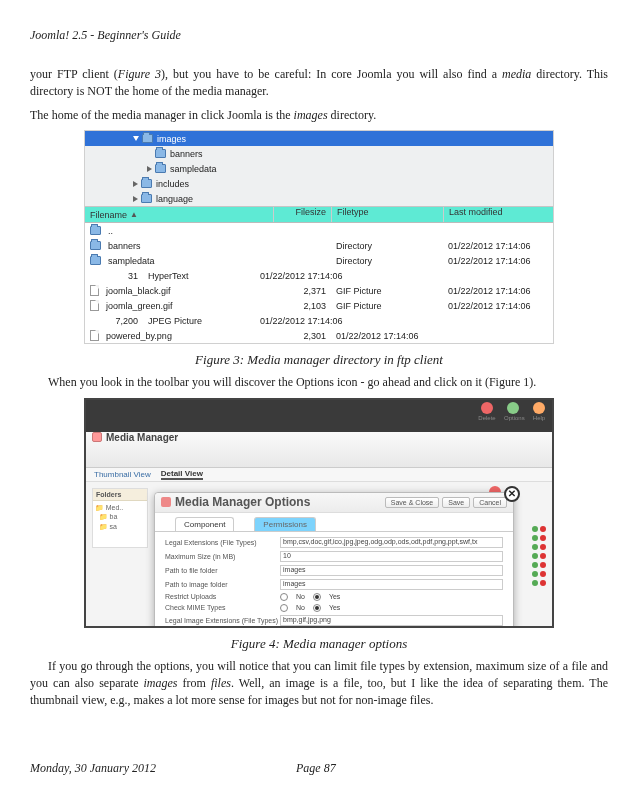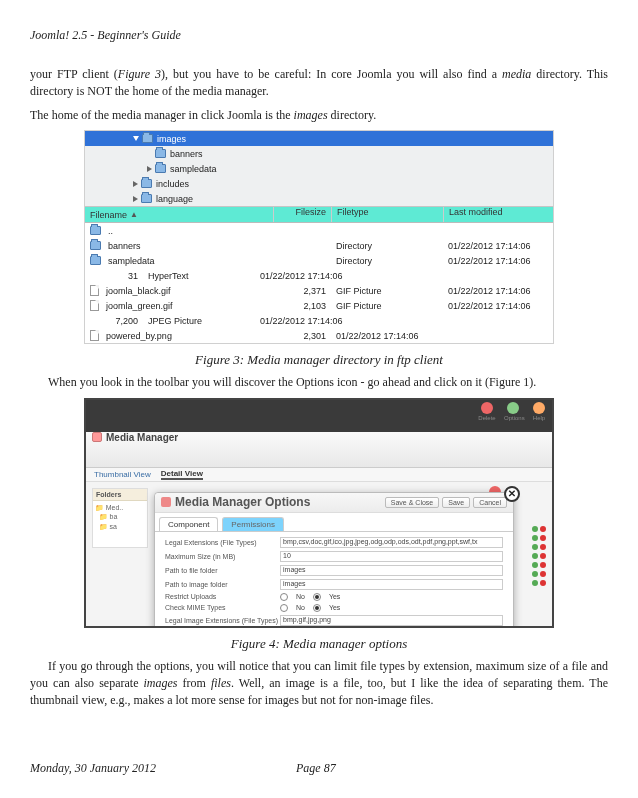--- a/index.html
+++ b/index.html
@@ -85,21 +85,21 @@
     position:absolute; left:68px; top:10px; width:360px; height:195px;
     background:#fff; border:1px solid #bbb; border-radius:4px;
     box-shadow:0 2px 8px rgba(0,0,0,.3);
   }
   .fig4-close{position:absolute;top:-7px;right:-7px;width:16px;height:16px;border-radius:50%;background:#fff;border:2px solid #333;display:flex;align-items:center;justify-content:center;font-weight:bold;font-size:10px;}
   .fig4-modal-hd{height:20px;background:linear-gradient(#f7f7f7,#ececec);border-bottom:1px solid #ddd;display:flex;align-items:center;padding:0 6px;border-radius:4px 4px 0 0;}
   .fig4-modal-hd .mlogo{width:10px;height:10px;background:#e88;border-radius:2px;margin-right:4px;}
   .fig4-modal-hd .mtitle{font-weight:bold;color:#555;font-size:12px;}
   .fig4-modal-btns{margin-left:auto;display:flex;gap:3px;}
   .fig4-btn{border:1px solid #bbb;background:linear-gradient(#fff,#eee);padding:1px 5px;border-radius:2px;font-size:7px;color:#555;}
-  .fig4-inner-tabs{display:flex;gap:4px;padding:4px 4px 0;}
+  .fig4-inner-tabs{display:flex;gap:20px;padding:4px 20px 0;}
   .fig4-itab{border:1px solid #ccc;border-bottom:none;background:#7dd3fc;padding:2px 8px;border-radius:3px 3px 0 0;font-size:8px;color:#666;}
   .fig4-itab.active{background:#fff;color:#333;}
   .fig4-form{border-top:1px solid #ccc;padding:5px 10px;font-size:7px;color:#444;}
   .fig4-frow{display:flex;align-items:center;margin-bottom:3px;}
   .fig4-flabel{width:115px;color:#555;}
   .fig4-finput{flex:1;border:1px solid #ccc;height:11px;padding:0 2px;font-size:7px;background:#fff;overflow:hidden;white-space:nowrap;}
   .fig4-radio{display:flex;gap:8px;align-items:center;}
   .fig4-radio .r{width:8px;height:8px;border:1px solid #888;border-radius:50%;display:inline-flex;align-items:center;justify-content:center;}
   .fig4-radio .r.on::after{content:"";width:4px;height:4px;background:#333;border-radius:50%;}
   .fig4-rightbar{position:absolute;right:6px;top:44px;width:26px;}

